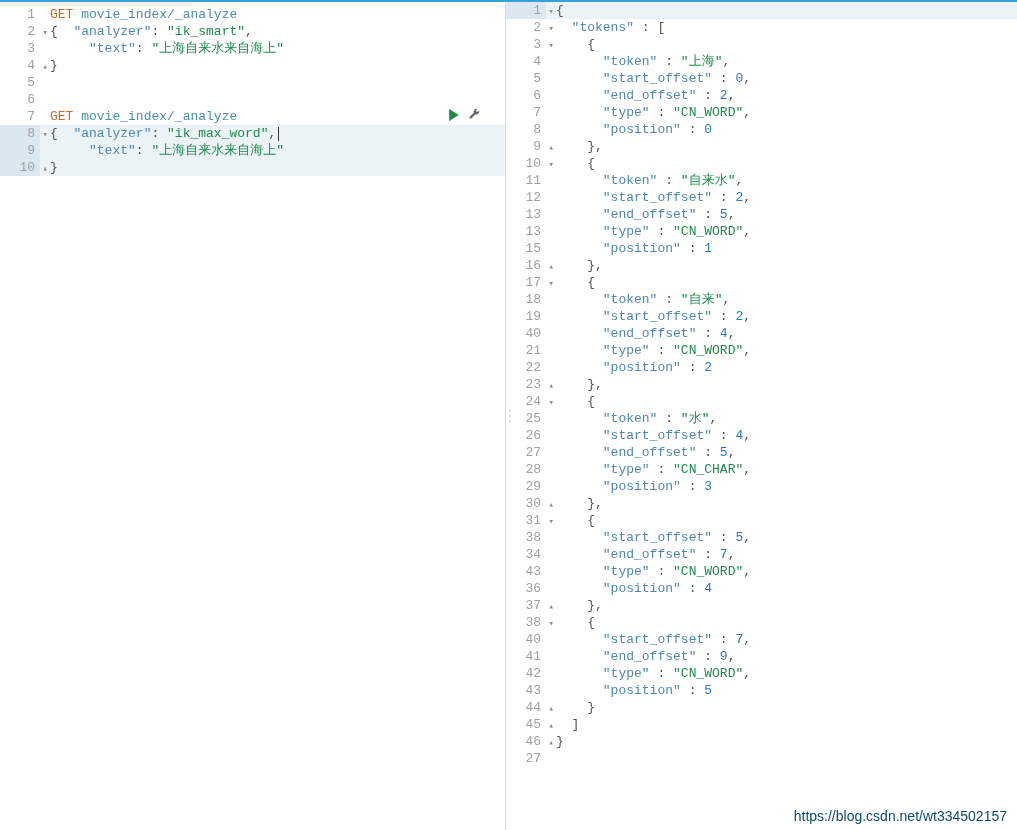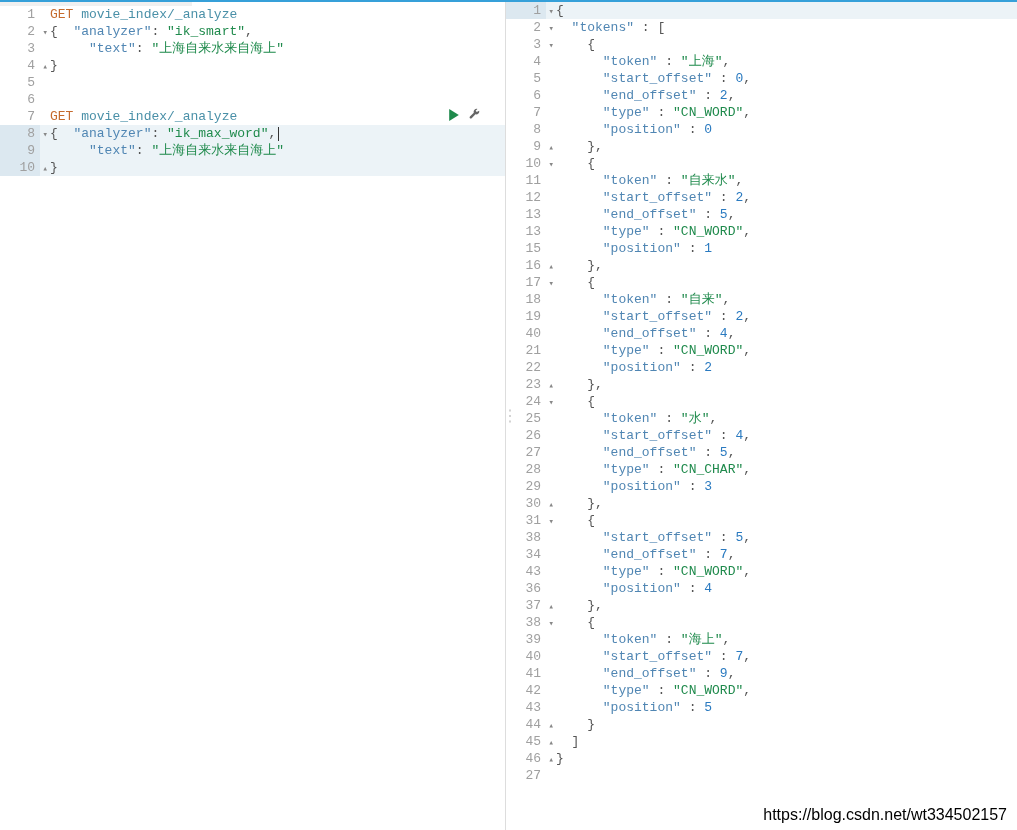--- a/index.html
+++ b/index.html
@@ -78,22 +78,22 @@
   top: 50%;
   transform: translateY(-50%);
   color: #ccc;
   font-size: 16px;
   letter-spacing: -4px;
 }
 .watermark {
   position: absolute;
   bottom: 6px;
   right: 10px;
-  color: #000000;
-  font-size: 16px;
+  color: #0c4a6e;
+  font-size: 14px;
   font-family: sans-serif;
 }
 .left-scroll-indicator {
   height: 4px;
   background: #f0f0f0;
   width: 38%;
 }
 </style>
 </head>
 <body>
@@ -293,24 +293,20 @@
       </div>
       <div class="row">
         <div class="gutter-cell">37<span class="fold">▴</span></div>
         <div class="code-cell"><span>    </span><span class="brace">}</span><span class="punct">,</span></div>
       </div>
       <div class="row">
         <div class="gutter-cell">38<span class="fold">▾</span></div>
         <div class="code-cell"><span>    </span><span class="brace">{</span></div>
       </div>
       <div class="row">
-        <div class="gutter-cell">39</div>
-        <div class="code-cell"><span>      </span><span class="key">"token"</span><span class="punct"> : </span><span class="string">"海上"</span><span class="punct">,</span></div>
-      </div>
-      <div class="row">
         <div class="gutter-cell">40</div>
         <div class="code-cell"><span>      </span><span class="key">"start_offset"</span><span class="punct"> : </span><span class="num">7</span><span class="punct">,</span></div>
       </div>
       <div class="row">
         <div class="gutter-cell">41</div>
         <div class="code-cell"><span>      </span><span class="key">"end_offset"</span><span class="punct"> : </span><span class="num">9</span><span class="punct">,</span></div>
       </div>
       <div class="row">
         <div class="gutter-cell">42</div>
         <div class="code-cell"><span>      </span><span class="key">"type"</span><span class="punct"> : </span><span class="string">"CN_WORD"</span><span class="punct">,</span></div>

